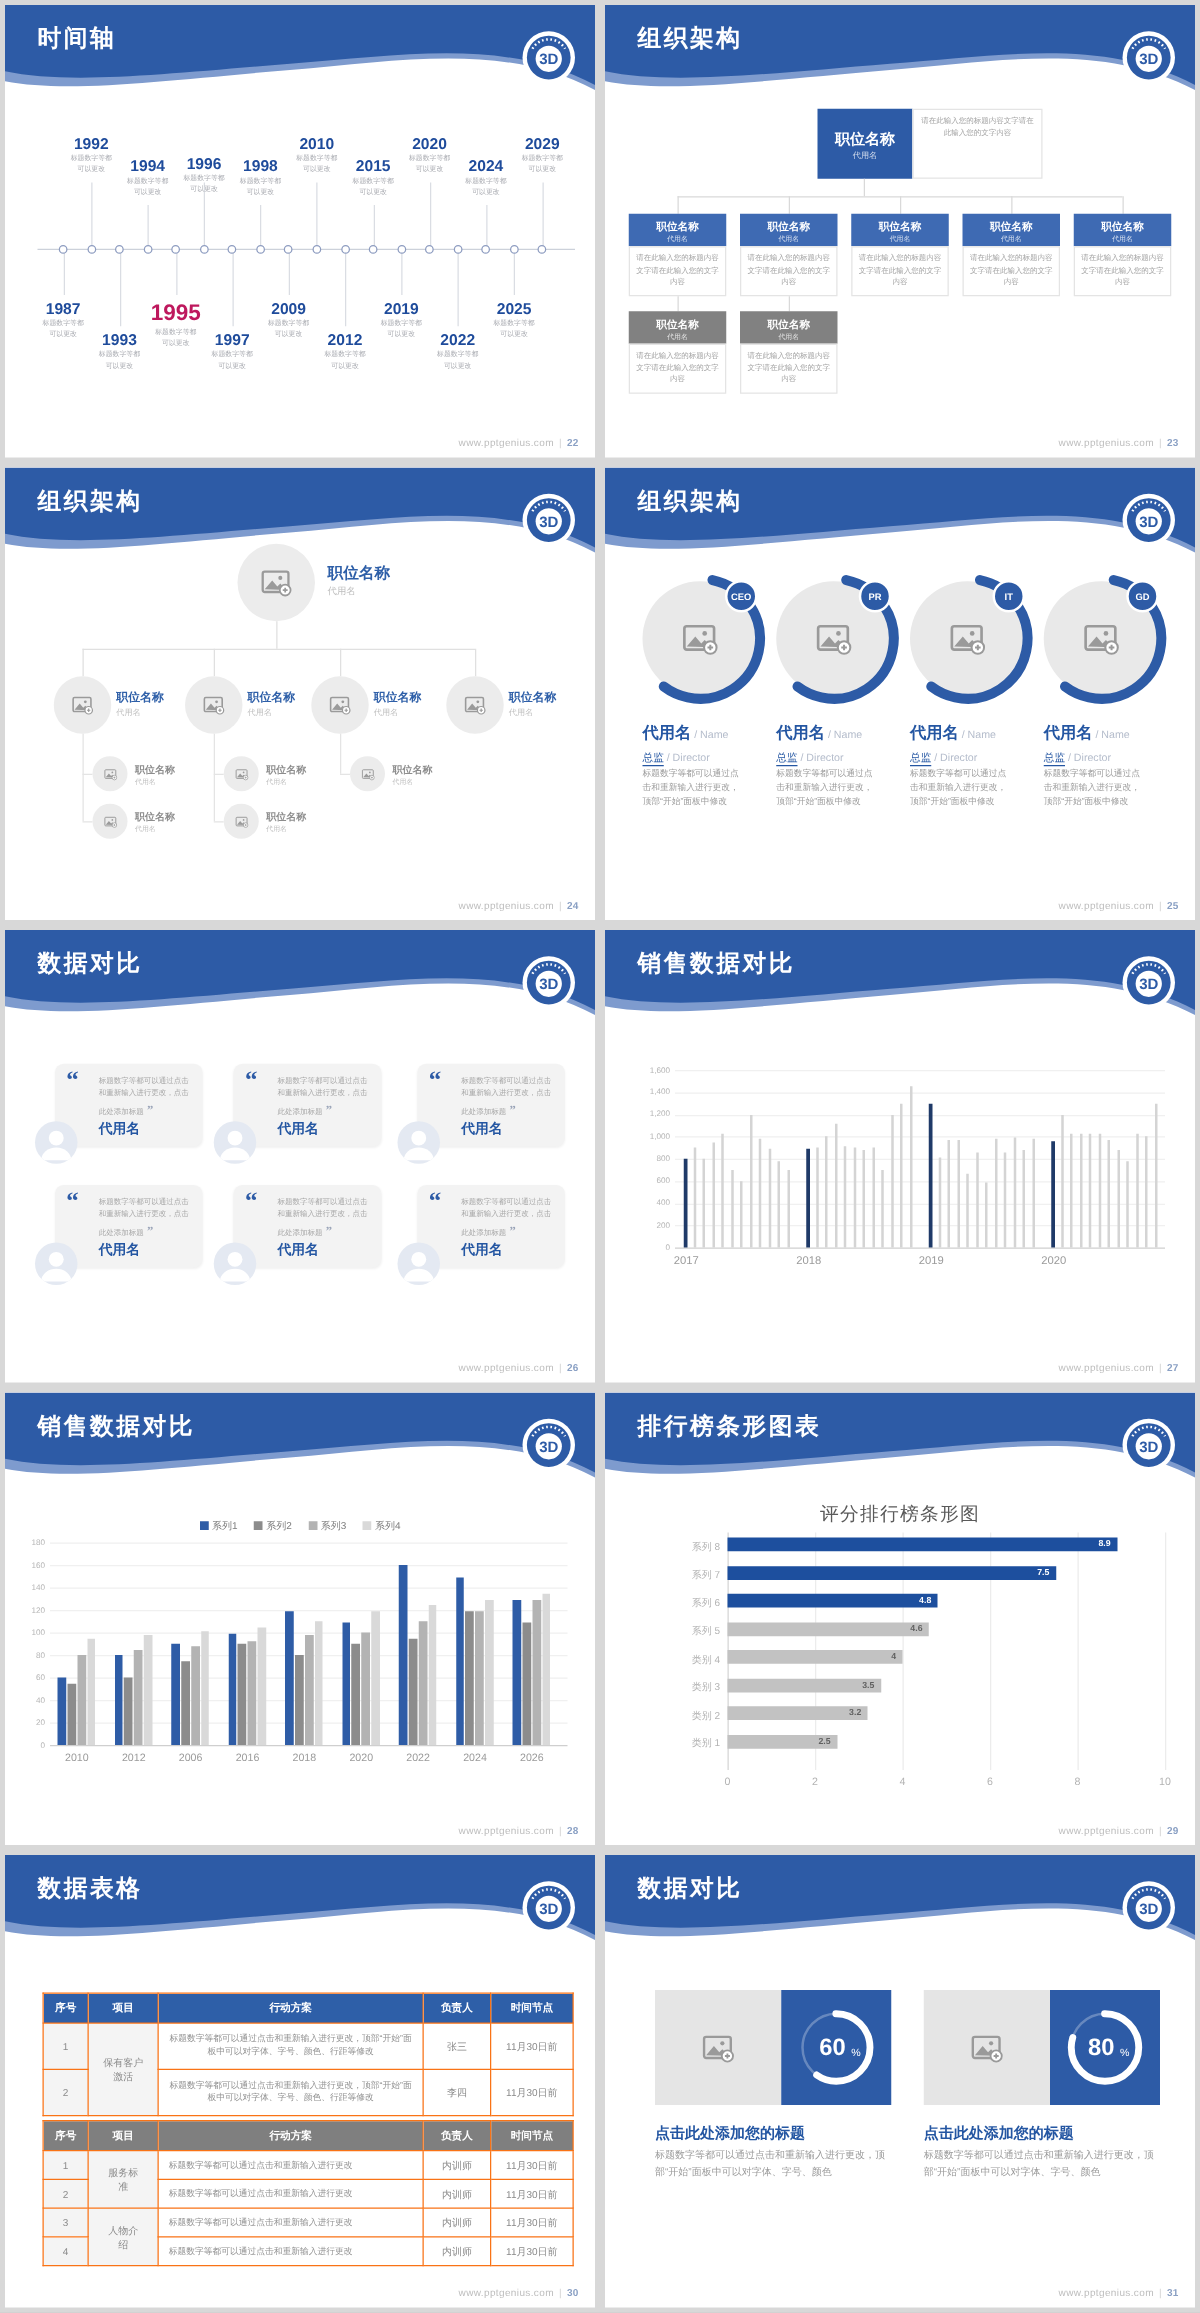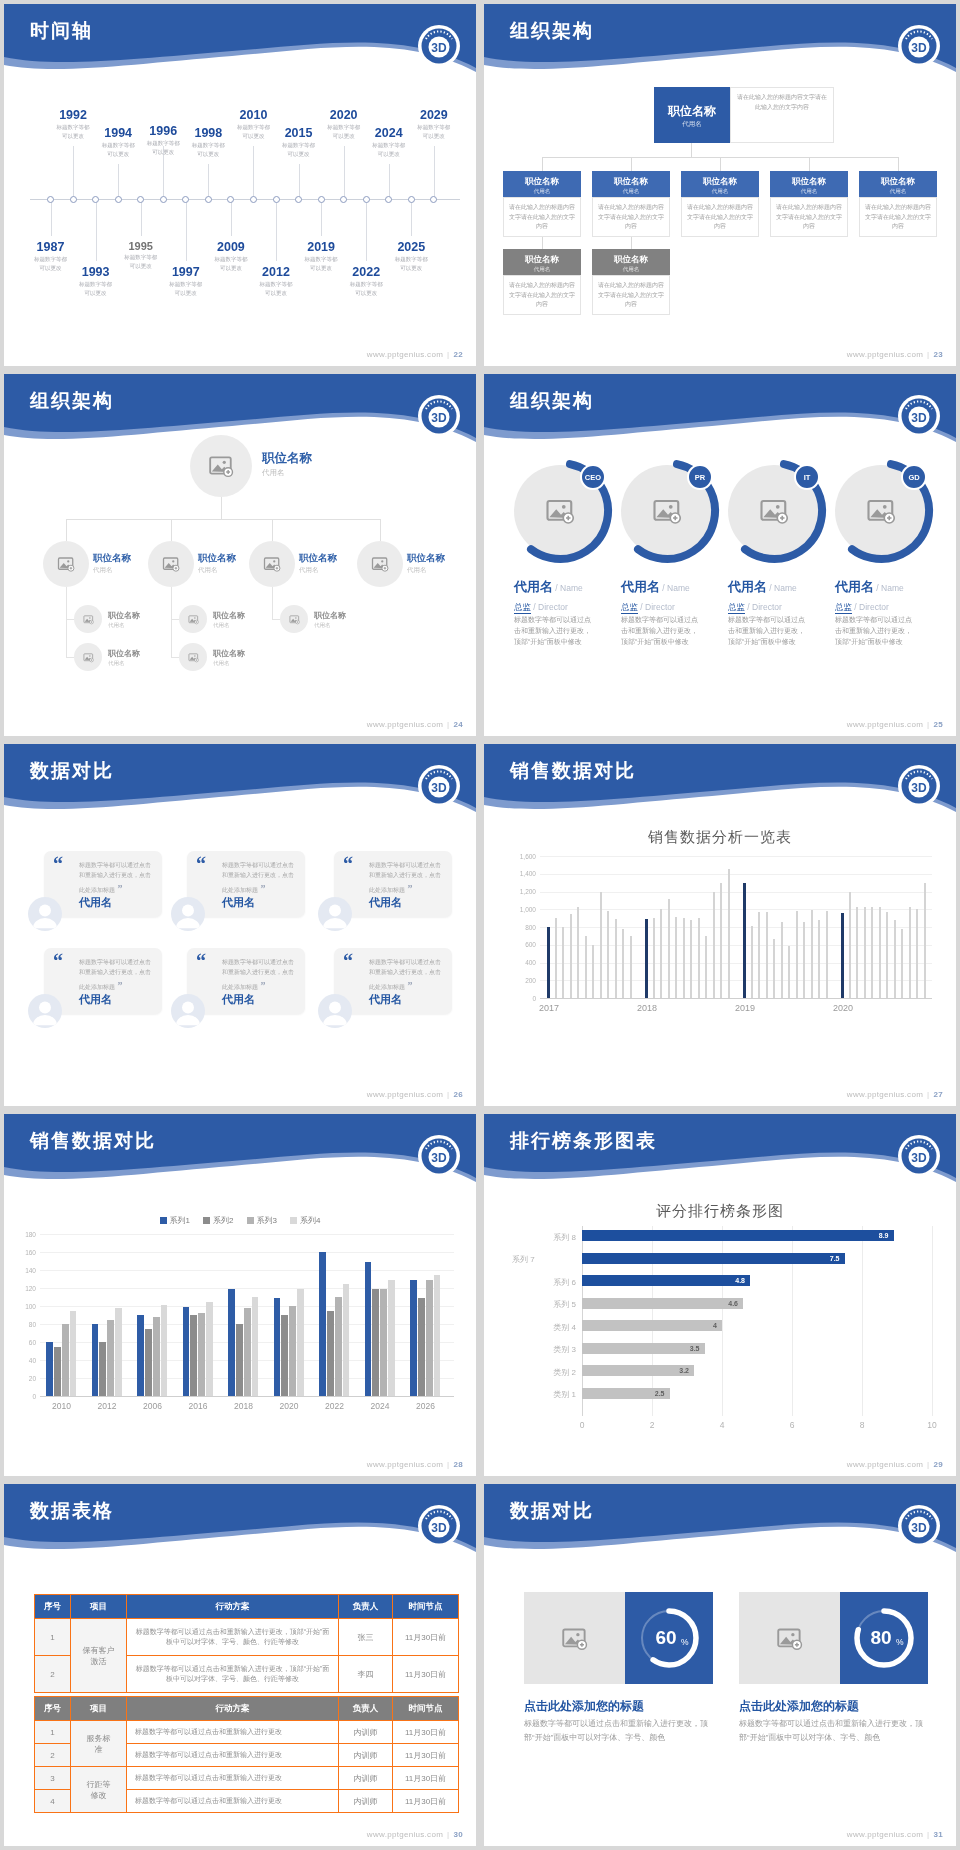--- a/index.html
+++ b/index.html
@@ -63,21 +63,21 @@
         </div>
         <div style="position: absolute; left: 114.15px; top: 160px; width: 1px; height: 35px; background: rgb(218, 221, 227);"></div>
         <div style="position: absolute; left: 110.65px; top: 191.5px; width: 7px; height: 7px; border-radius: 50%; background: rgb(255, 255, 255); border: 1.5px solid rgb(141, 156, 192); box-sizing: border-box; z-index: 2;"></div>
         <div style="position: absolute; left: 86.15px; top: 122px; width: 56px; text-align: center;">
           <div style="font-size:12.5px;font-weight:bold;color:#1e4b9b">1994</div>
       <div style="font-size:5.5px;line-height:1.6;color:#abadb3;margin-top:1px">标题数字等都<br>可以更改</div>
         </div>
         <div style="position: absolute; left: 136.7px; top: 195px; width: 1px; height: 37px; background: rgb(218, 221, 227);"></div>
         <div style="position: absolute; left: 133.2px; top: 191.5px; width: 7px; height: 7px; border-radius: 50%; background: rgb(255, 255, 255); border: 1.5px solid rgb(141, 156, 192); box-sizing: border-box; z-index: 2;"></div>
         <div style="position: absolute; left: 108.7px; top: 236px; width: 56px; text-align: center;">
-          <div style="font-size:11px;font-weight:bold;color:#737373">1995</div>
+          <div style="font-size:18px;font-weight:bold;color:#be185d">1995</div>
       <div style="font-size:5.5px;line-height:1.6;color:#abadb3;margin-top:1px">标题数字等都<br>可以更改</div>
         </div>
         <div style="position: absolute; left: 159.25px; top: 142px; width: 1px; height: 53px; background: rgb(218, 221, 227);"></div>
         <div style="position: absolute; left: 155.75px; top: 191.5px; width: 7px; height: 7px; border-radius: 50%; background: rgb(255, 255, 255); border: 1.5px solid rgb(141, 156, 192); box-sizing: border-box; z-index: 2;"></div>
         <div style="position: absolute; left: 131.25px; top: 120px; width: 56px; text-align: center;">
           <div style="font-size:12.5px;font-weight:bold;color:#1e4b9b">1996</div>
       <div style="font-size:5.5px;line-height:1.6;color:#abadb3;margin-top:1px">标题数字等都<br>可以更改</div>
         </div>
         <div style="position: absolute; left: 181.8px; top: 195px; width: 1px; height: 62px; background: rgb(218, 221, 227);"></div>
         <div style="position: absolute; left: 178.3px; top: 191.5px; width: 7px; height: 7px; border-radius: 50%; background: rgb(255, 255, 255); border: 1.5px solid rgb(141, 156, 192); box-sizing: border-box; z-index: 2;"></div>
@@ -565,21 +565,20 @@
       <div class="hd-title">销售数据对比</div>
       <div class="logo"><svg viewBox="0 0 44 44">
   <circle cx="22" cy="22" r="21" fill="#fff"></circle>
   <circle cx="22" cy="22" r="17.5" fill="#2d5ba6"></circle>
   <path d="M9 15 A15 15 0 0 1 35 15" fill="none" stroke="#fff" stroke-width="2" stroke-dasharray="1.3 2.1"></path>
   <circle cx="22" cy="23" r="10.5" fill="#fff"></circle>
   <text x="22" y="27.5" text-anchor="middle" font-size="12" font-weight="bold" fill="#2d5ba6" font-family="Liberation Sans,sans-serif">3D</text>
           </svg></div>
     </div>
     <div class="content" id="c-sales27">
-        <div style="position: absolute; left: 0px; right: 0px; top: 84px; text-align: center; font-size: 15px; color: rgb(90, 90, 90); letter-spacing: 1px;">销售数据分析一览表</div>
         <div style="position: absolute; left: 14px; top: 108.5px; width: 38px; text-align: right; font-size: 6.5px; color: rgb(181, 181, 181);">1,600</div>
         <div style="position: absolute; left: 56px; top: 112px; width: 392px; height: 1px; background: rgb(240, 240, 240);"></div>
         <div style="position: absolute; left: 14px; top: 126.25px; width: 38px; text-align: right; font-size: 6.5px; color: rgb(181, 181, 181);">1,400</div>
         <div style="position: absolute; left: 56px; top: 129.75px; width: 392px; height: 1px; background: rgb(240, 240, 240);"></div>
         <div style="position: absolute; left: 14px; top: 144px; width: 38px; text-align: right; font-size: 6.5px; color: rgb(181, 181, 181);">1,200</div>
         <div style="position: absolute; left: 56px; top: 147.5px; width: 392px; height: 1px; background: rgb(240, 240, 240);"></div>
         <div style="position: absolute; left: 14px; top: 161.75px; width: 38px; text-align: right; font-size: 6.5px; color: rgb(181, 181, 181);">1,000</div>
         <div style="position: absolute; left: 56px; top: 165.25px; width: 392px; height: 1px; background: rgb(240, 240, 240);"></div>
         <div style="position: absolute; left: 14px; top: 179.5px; width: 38px; text-align: right; font-size: 6.5px; color: rgb(181, 181, 181);">800</div>
         <div style="position: absolute; left: 56px; top: 183px; width: 392px; height: 1px; background: rgb(240, 240, 240);"></div>
@@ -767,21 +766,21 @@
         <div style="position: absolute; left: 228px; top: 306px; width: 20px; text-align: center; font-size: 8.5px; color: rgb(179, 179, 179);">4</div>
         <div style="position: absolute; left: 308px; top: 112px; width: 1px; height: 190px; background: rgb(236, 236, 236);"></div>
         <div style="position: absolute; left: 298px; top: 306px; width: 20px; text-align: center; font-size: 8.5px; color: rgb(179, 179, 179);">6</div>
         <div style="position: absolute; left: 378px; top: 112px; width: 1px; height: 190px; background: rgb(236, 236, 236);"></div>
         <div style="position: absolute; left: 368px; top: 306px; width: 20px; text-align: center; font-size: 8.5px; color: rgb(179, 179, 179);">8</div>
         <div style="position: absolute; left: 448px; top: 112px; width: 1px; height: 190px; background: rgb(236, 236, 236);"></div>
         <div style="position: absolute; left: 438px; top: 306px; width: 20px; text-align: center; font-size: 8.5px; color: rgb(179, 179, 179);">10</div>
         <div style="position: absolute; left: 28px; top: 117.5px; width: 64px; text-align: right; font-size: 8px; color: rgb(179, 179, 179);">系列 8</div>
         <div style="position: absolute; left: 98px; top: 116px; width: 311.5px; height: 11px; background: rgb(29, 79, 158);"></div>
         <div style="position: absolute; left: 98px; top: 118px; width: 306.5px; text-align: right; font-size: 7px; font-weight: bold; color: rgb(255, 255, 255);">8.9</div>
-        <div style="position: absolute; left: 28px; top: 140px; width: 64px; text-align: left; font-size: 8px; color: rgb(179, 179, 179);">系列 7</div>
+        <div style="position: absolute; left: 28px; top: 140px; width: 64px; text-align: right; font-size: 8px; color: rgb(179, 179, 179);">系列 7</div>
         <div style="position: absolute; left: 98px; top: 138.5px; width: 262.5px; height: 11px; background: rgb(29, 79, 158);"></div>
         <div style="position: absolute; left: 98px; top: 140.5px; width: 257.5px; text-align: right; font-size: 7px; font-weight: bold; color: rgb(255, 255, 255);">7.5</div>
         <div style="position: absolute; left: 28px; top: 162.5px; width: 64px; text-align: right; font-size: 8px; color: rgb(179, 179, 179);">系列 6</div>
         <div style="position: absolute; left: 98px; top: 161px; width: 168px; height: 11px; background: rgb(29, 79, 158);"></div>
         <div style="position: absolute; left: 98px; top: 163px; width: 163px; text-align: right; font-size: 7px; font-weight: bold; color: rgb(255, 255, 255);">4.8</div>
         <div style="position: absolute; left: 28px; top: 185px; width: 64px; text-align: right; font-size: 8px; color: rgb(179, 179, 179);">系列 5</div>
         <div style="position: absolute; left: 98px; top: 183.5px; width: 161px; height: 11px; background: rgb(194, 194, 194);"></div>
         <div style="position: absolute; left: 98px; top: 185.5px; width: 156px; text-align: right; font-size: 7px; font-weight: bold; color: rgb(95, 95, 95);">4.6</div>
         <div style="position: absolute; left: 28px; top: 207.5px; width: 64px; text-align: right; font-size: 8px; color: rgb(179, 179, 179);">类别 4</div>
         <div style="position: absolute; left: 98px; top: 206px; width: 140px; height: 11px; background: rgb(194, 194, 194);"></div>
@@ -879,21 +878,21 @@
                 <td style="font-size:8px;color:#8a8a8a;text-align:center;">11月30日前</td>
               </tr>
               <tr style="height:23px">
                 <td style="font-size:8px;color:#8a8a8a;text-align:center;background:#f4f4f4">2</td>
                 <td style="font-size:7px;color:#919191;text-align:left;padding:0 8px">标题数字等都可以通过点击和重新输入进行更改</td>
                 <td style="font-size:8px;color:#8a8a8a;text-align:center;">内训师</td>
                 <td style="font-size:8px;color:#8a8a8a;text-align:center;">11月30日前</td>
               </tr>
               <tr style="height:23px">
                 <td style="font-size:8px;color:#8a8a8a;text-align:center;background:#f4f4f4">3</td>
-                <td rowspan="2" style="font-size:8px;color:#8a8a8a;text-align:center;background:#f4f4f4;padding:0 12px">行距等修改</td>
+                <td rowspan="2" style="font-size:8px;color:#8a8a8a;text-align:center;background:#f4f4f4;padding:0 12px">人物介绍</td>
                 <td style="font-size:7px;color:#919191;text-align:left;padding:0 8px">标题数字等都可以通过点击和重新输入进行更改</td>
                 <td style="font-size:8px;color:#8a8a8a;text-align:center;">内训师</td>
                 <td style="font-size:8px;color:#8a8a8a;text-align:center;">11月30日前</td>
               </tr>
               <tr style="height:23px">
                 <td style="font-size:8px;color:#8a8a8a;text-align:center;background:#f4f4f4">4</td>
                 <td style="font-size:7px;color:#919191;text-align:left;padding:0 8px">标题数字等都可以通过点击和重新输入进行更改</td>
                 <td style="font-size:8px;color:#8a8a8a;text-align:center;">内训师</td>
                 <td style="font-size:8px;color:#8a8a8a;text-align:center;">11月30日前</td>
               </tr>

